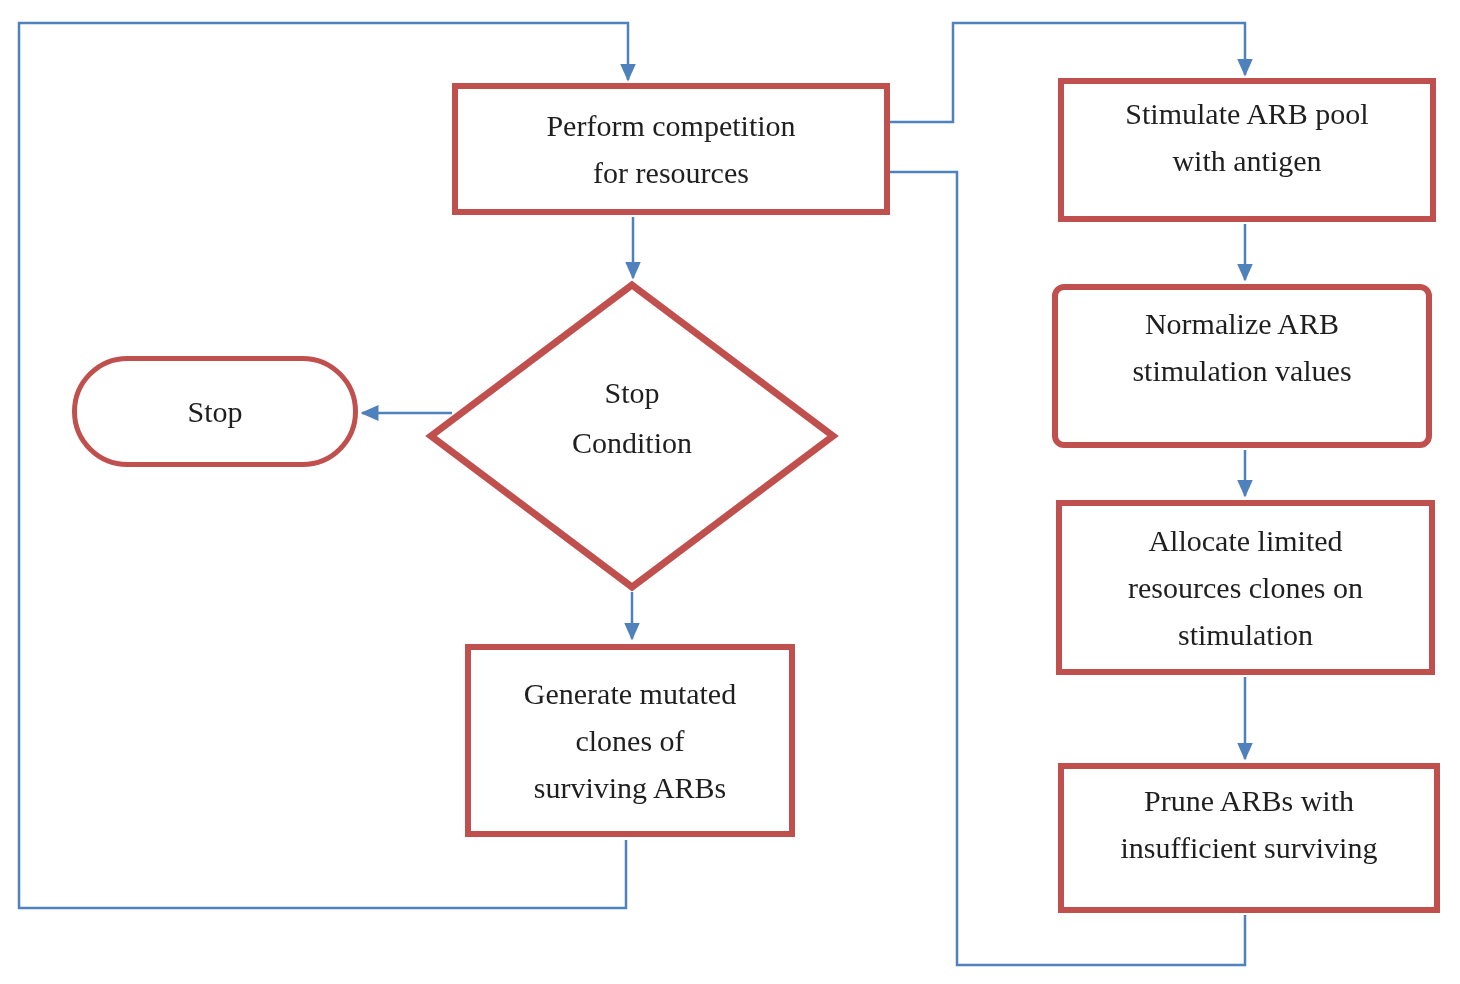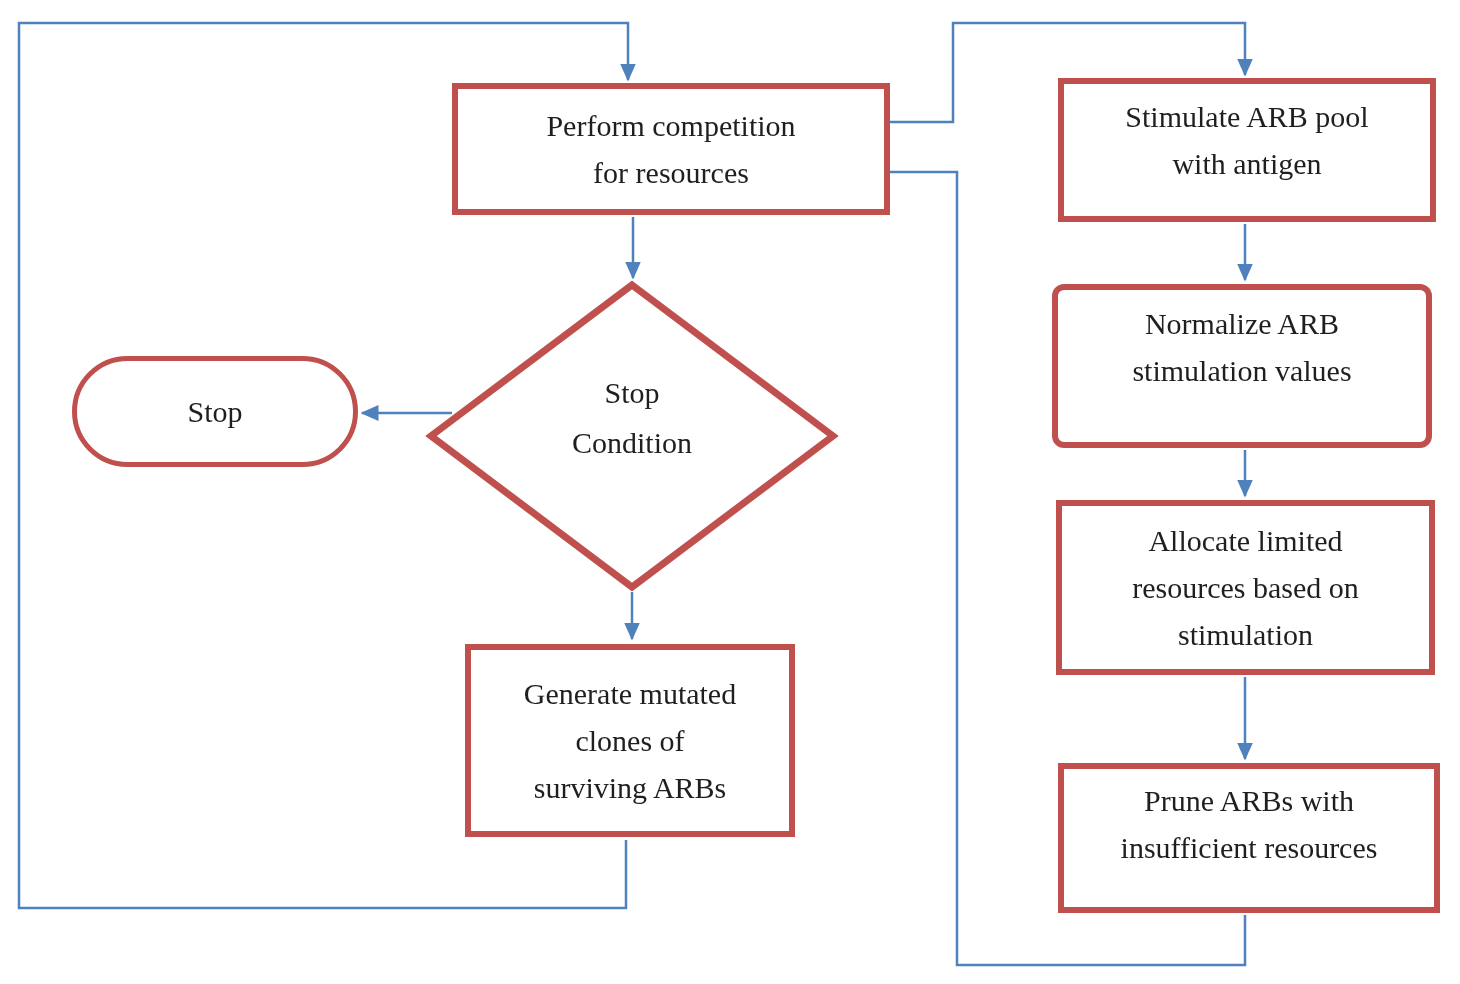--- a/index.html
+++ b/index.html
@@ -64,21 +64,21 @@
     align-items: center;
     justify-content: center;
     text-align: center;
     background: transparent;
     border: none;
     font-size: 30px;
     line-height: 50px;
     white-space: pre-line;
   }
   
-  .txt-up-8  { padding-bottom: 20px; }
+  .txt-up-8  { padding-bottom: 32px; align-items: flex-end; }
   .txt-up-14 { padding-bottom: 28px; }
   .txt-up-19 { padding-bottom: 38px; border-radius: 12px; }
   .txt-up-18 { padding-bottom: 36px; }
 </style>
 </head>
 <body>
 
 <div id="canvas">
 
   <svg id="wires" viewBox="0 0 1460 984" xmlns="http://www.w3.org/2000/svg">
@@ -119,27 +119,27 @@
 with antigen</div>
   </div>
 
   <div class="node txt-up-19" style="left:1052px; top:284px; width:380px; height:164px;">
     <div class="node-label">Normalize ARB
 stimulation values</div>
   </div>
 
   <div class="node" style="left:1056px; top:500px; width:379px; height:175px;">
     <div class="node-label">Allocate limited
-resources based on
+resources clones on
 stimulation</div>
   </div>
 
   <div class="node txt-up-14" style="left:1058px; top:763px; width:382px; height:150px;">
     <div class="node-label">Prune ARBs with
-insufficient resources</div>
+insufficient surviving</div>
   </div>
 
   <div class="node" style="left:465px; top:644px; width:330px; height:193px;">
     <div class="node-label">Generate mutated
 clones of
 surviving ARBs</div>
   </div>
 
   <div class="node terminator" style="left:72px; top:356px; width:286px; height:111px;">
     <div class="node-label">Stop</div>

